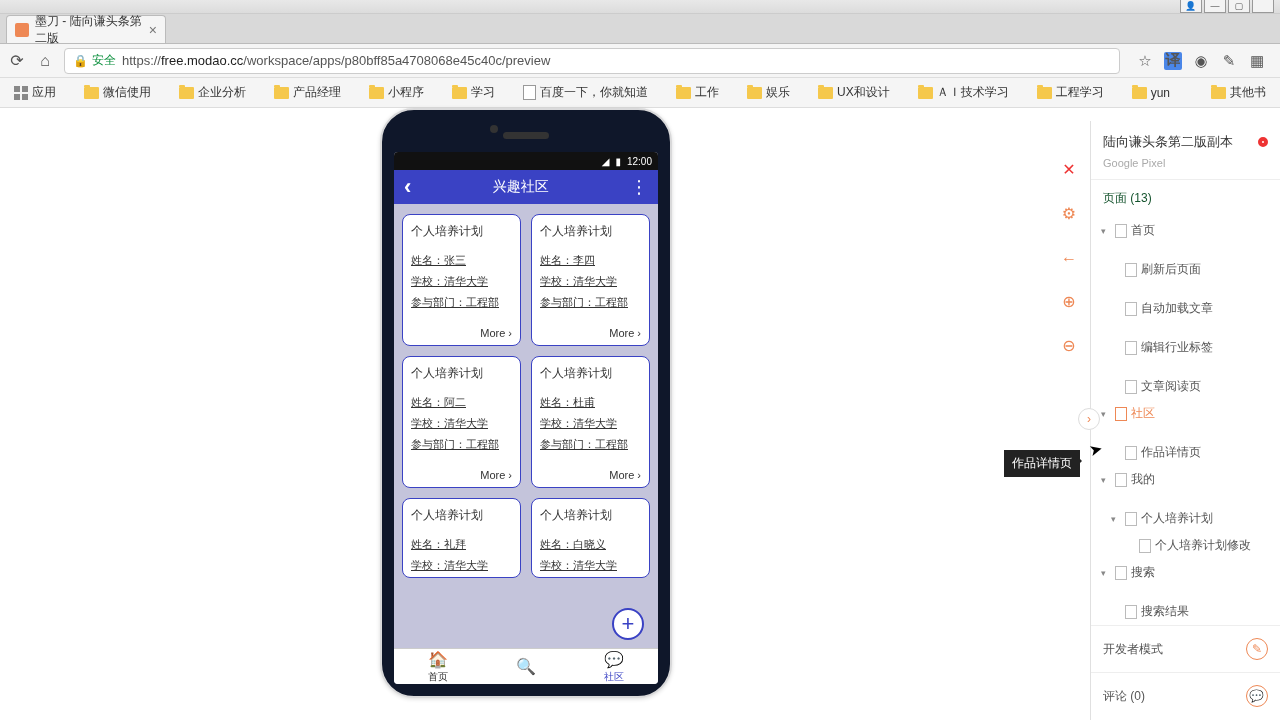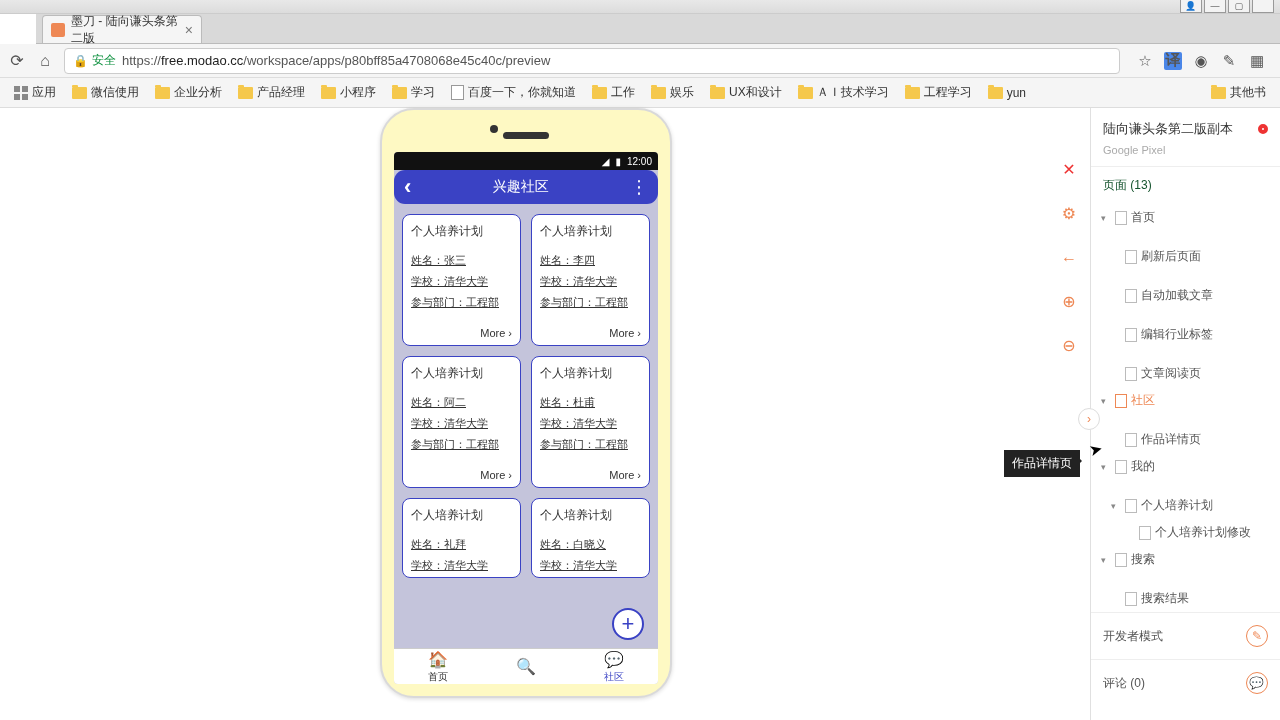--- a/index.html
+++ b/index.html
@@ -2,49 +2,49 @@
 <html><head>
 <meta charset="utf-8">
 <style>
 * { box-sizing: border-box; margin: 0; padding: 0; }
 body { font-family: "Microsoft YaHei", Arial, sans-serif; background: #fff; width: 1280px; height: 720px; overflow: hidden; position: relative; }
 
 
 .browser-top { height: 14px; background: linear-gradient(#e8e8e8,#dcdcdc); border-bottom: 1px solid #ccc; position: relative;}
 .window-controls { position: absolute; right: 6px; top: -1px; display: flex; gap: 2px;}
 .window-controls span { width: 22px; height: 14px; border:1px solid #999; background:#f3f3f3; font-size:9px; text-align:center; line-height:12px; color:#555;}
-.tab-bar { height: 30px; background: #d9d9d9; display:flex; align-items:flex-end; border-bottom:1px solid #bbb;margin-left:36px;}
+.tab-bar { height: 30px; background: #d9d9d9; display:flex; align-items:flex-end; border-bottom:1px solid #bbb;}
 .tab { height: 28px; background:#f5f5f5; border:1px solid #bbb; border-bottom:none; border-radius:4px 4px 0 0; width:160px; display:flex; align-items:center; padding:0 8px; font-size:12px; color:#333; margin-left:6px; gap:6px;}
 .tab .favicon { width:14px; height:14px; background:#e85; border-radius:2px; flex:0 0 14px;}
 .tab .tab-close { margin-left:auto; color:#777; font-size:14px; cursor:pointer;}
 .addr-bar { height: 34px; background:#f5f5f5; display:flex; align-items:center; padding:0 8px; gap:10px; border-bottom:1px solid #ddd;}
 .nav-icon { width:18px; text-align:center; color:#555; font-size:16px; cursor:pointer;}
 .url-box { flex:1; height:26px; border:1px solid #ccc; border-radius:4px; display:flex; align-items:center; padding:0 8px; font-size:13px; background:#fff;}
 .secure { color:#0a8f3c; display:flex; align-items:center; gap:4px; font-size:12px; margin-right:6px;}
 .secure .lock { font-size:12px;}
 .url-text { color:#555;}
 .url-host { color:#222;}
 .addr-icons { display:flex; gap:10px; padding:0 6px;}
 .addr-icons span { width:18px; height:18px; font-size:15px; color:#555; cursor:pointer; display:flex; align-items:center; justify-content:center;}
 .translate-badge { background:#4a86e8; color:#fff; font-size:10px; font-weight:bold; border-radius:2px; width:18px; height:16px;}
 
-.bookmark-bar { height:30px; background:#f5f5f5; display:flex; align-items:center; padding:0 8px; gap:4px; border-bottom:1px solid #ddd; font-size:12px;}
+.bookmark-bar { height:30px; background:#f5f5f5; display:flex; align-items:center; padding:0 8px; gap:16px; border-bottom:1px solid #ddd; font-size:12px;}
 .bm-item { display:flex; align-items:center; gap:4px; padding:3px 6px; color:#333; cursor:pointer; white-space:nowrap;}
 .bm-folder { width:15px; height:12px; background:#f5c84c; border-radius:1px; position:relative; display:inline-block;}
 .bm-folder::before{content:"";position:absolute;top:-2px;left:0;width:6px;height:2px;background:#f5c84c;border-radius:1px 1px 0 0;}
 .bm-page { width:13px; height:15px; border:1px solid #999; background:#fff; display:inline-block;}
 .bm-apps { width:14px; height:14px; display:grid; grid-template-columns:repeat(2,1fr); gap:2px;}
 .bm-apps i{background:#888;}
 .bm-right { margin-left:auto;}
 
 
 .viewport { position:absolute; top:108px; left:0; right:0; bottom:0; background:#fff;}
 
 
-.side-panel { position:absolute; right:0; top:0; bottom:0; width:190px; border-left:1px solid #e0e0e0; background:#fff; font-size:12px; color:#555;}
+.side-panel { position:absolute; right:0; top:13px; bottom:0; width:190px; border-left:1px solid #e0e0e0; background:#fff; font-size:12px; color:#555;}
 .side-panel .sp-head { padding:12px 12px 4px;}
 .side-panel .proj-name { color:#333; font-size:13px; margin-bottom:6px; display:flex; justify-content:space-between; align-items:center;}
 .side-panel .proj-dev { color:#aaa; font-size:11px; margin-bottom:6px;}
 .sp-section { border-top:1px solid #eee;}
 .sp-pages-hdr { padding:10px 12px; color:#14532d;}
 .tree { padding:0 6px;}
 .tree-row { display:flex; align-items:center; gap:4px; padding:5px 4px; cursor:pointer; color:#555;}
 .tree-row.active { color:#e85;}
 .tree-row .caret { width:10px; font-size:9px; color:#888;}
 .tree-row .pg-icon { width:12px; height:14px; border:1px solid #bbb; background:#fff;}
@@ -64,28 +64,28 @@
 .tool-strip .tzoom-out{color:#e85;}
 .tool-strip .tback{color:#e85;}
 
 
 .panel-chevron { position:absolute; right:180px; top:300px; width:22px; height:22px; border:1px solid #ddd; border-radius:50%; background:#fff; display:flex; align-items:center; justify-content:center; color:#e85; font-size:12px; z-index:5;}
 .dark-tooltip { position:absolute; right:200px; top:342px; background:#222; color:#fff; font-size:12px; padding:5px 8px; z-index:5;}
 .dark-tooltip::after { content:""; position:absolute; right:-6px; top:7px; border:4px solid transparent; border-left-color:#222;}
 .cursor-arrow { position:absolute; right:178px; top:332px; font-size:16px; color:#000; z-index:6; transform:rotate(-15deg);}
 
 
-.device { position:absolute; left:380px; top:0; width:292px; height:590px; background:#fef9c3; border:2px solid #d9d9da; border-radius:34px; box-shadow:0 1px 4px rgba(0,0,0,.15);}
+.device { position:absolute; left:380px; top:0; width:292px; height:590px; background:#0f172a; border:2px solid #d9d9da; border-radius:34px; box-shadow:0 1px 4px rgba(0,0,0,.15);}
 .device .camera { position:absolute; top:15px; left:50%; transform:translateX(-36px); width:8px; height:8px; background:#333; border-radius:50%;}
 .device .speaker { position:absolute; top:22px; left:50%; transform:translateX(-50%); width:46px; height:7px; background:#333; border-radius:4px;}
 .screen { position:absolute; top:42px; left:12px; right:12px; bottom:12px; background:#c4c4db; border-radius:4px; overflow:hidden;}
 .status-bar { height:18px; background:#111; color:#fff; font-size:10px; display:flex; justify-content:flex-end; align-items:center; padding:0 6px; gap:6px;}
 .status-bar .signal::before{content:"◢";}
 .status-bar .batt::before{content:"▮";}
-.app-header { height:34px; background:#3a42c4; color:#fff; display:flex; align-items:center; justify-content:space-between; padding:0 10px; font-size:14px;border-radius:11px;}
+.app-header { height:34px; background:#3a42c4; color:#fff; display:flex; align-items:center; justify-content:space-between; padding:0 10px; font-size:14px;}
 .app-header .back::before{content:"‹"; font-size:22px; font-weight:bold;}
 .app-header .menu::before{content:"⋮"; font-size:18px;}
 .app-body { position:absolute; top:52px; left:0; right:0; bottom:36px; background:#c4c4db; padding:10px 8px; overflow:hidden;}
 .card-grid { display:grid; grid-template-columns:1fr 1fr; gap:10px;}
 .card { background:#fff; border:1px solid #3a42c4; border-radius:8px; padding:8px 8px 6px; font-size:11px; color:#333; display:flex; flex-direction:column; height:132px;}
 .card .ct { font-size:12px; margin-bottom:10px;}
 .card .line{ margin:3px 0;text-decoration:underline;}
 .card .more { margin-top:auto; text-align:right; color:#333; font-size:11px;}
 .card.short { height:80px; overflow:hidden;}
 .fab { position:absolute; right:14px; bottom:44px; width:32px; height:32px; border:2px solid #3a42c4; border-radius:50%; background:#fff; color:#3a42c4; font-size:22px; display:flex; align-items:center; justify-content:center;}

